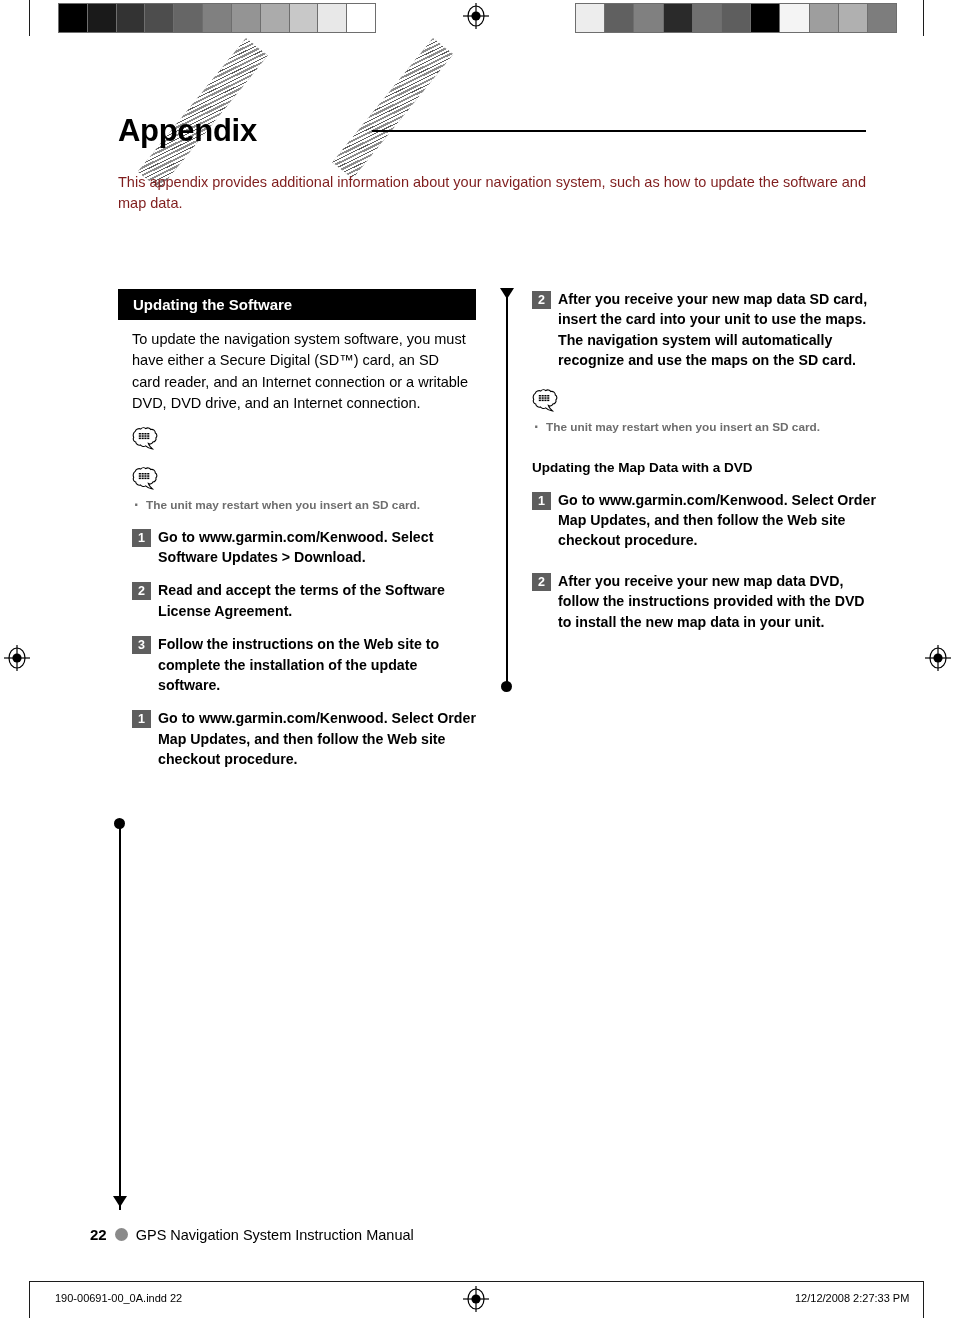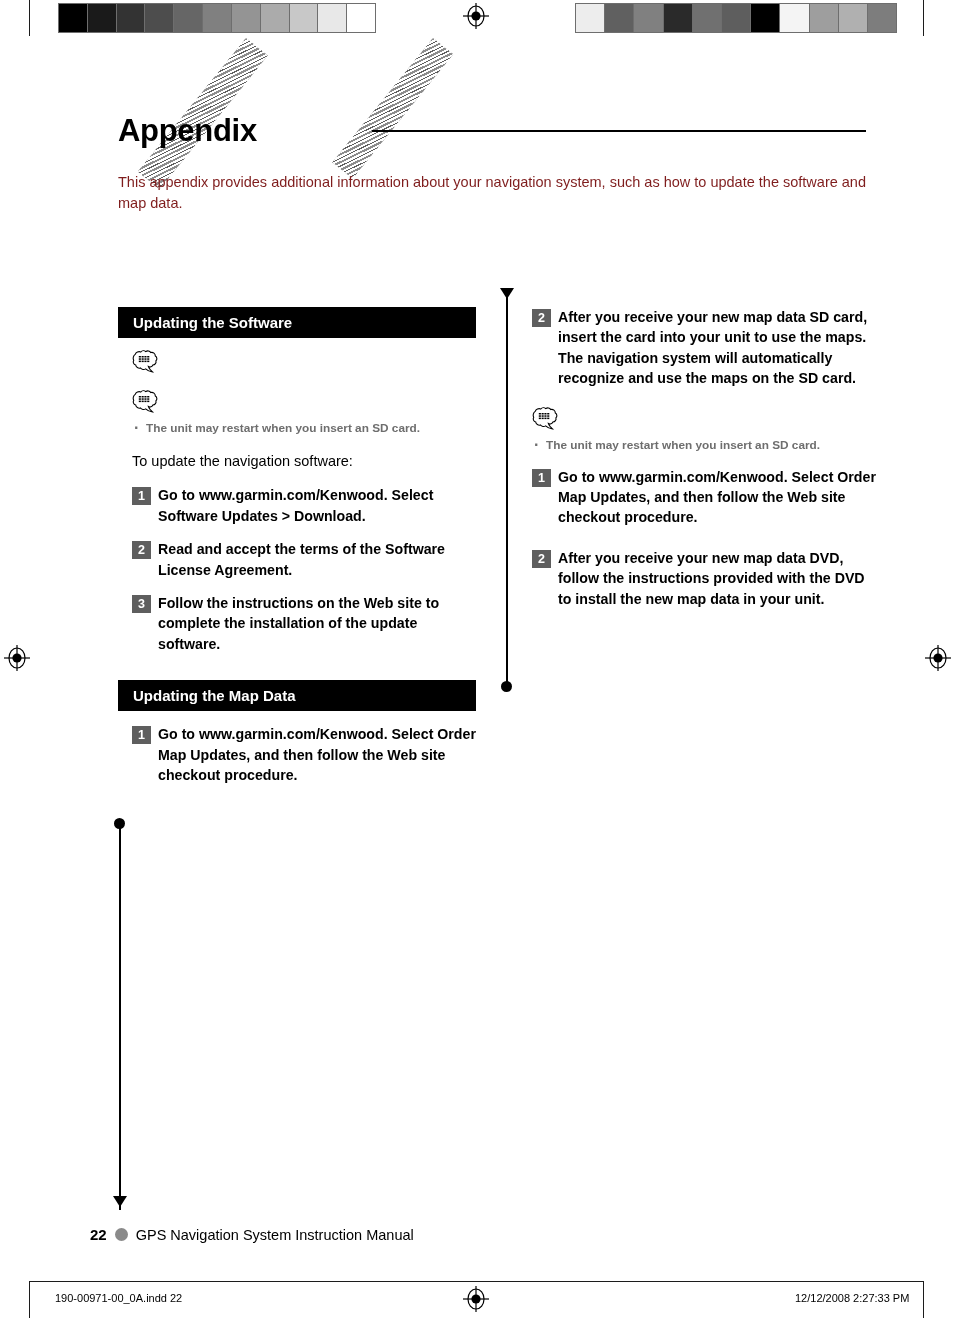--- a/index.html
+++ b/index.html
@@ -108,21 +108,20 @@
     width: 750px;
     font-size: 14.5px;
     line-height: 21px;
     color: #7f1d1d;
   }
 
   
   .col {
     position: absolute;
     width: 358px;
-    margin-top: 18px;
   }
   .col-left  { left: 118px; top: 289px; }
   .col-right { left: 518px; top: 289px; }
 
   .section-head {
     background: #000;
     color: #fff;
     font-size: 15px;
     font-weight: bold;
     padding: 7px 0 7px 15px;
@@ -341,20 +340,21 @@
 <div class="guide-arrow-down arrow-left-bottom"></div>
 
 <div class="guide guide-right"></div>
 <div class="guide-arrow-down arrow-right-top"></div>
 <div class="guide-dot dot-right"></div>
 
 <div class="col col-left">
 
   <div class="section-head">Updating the Software</div>
 
+  <p class="body-text">To update the navigation system software, you must have either a Secure Digital (SD™) card, an SD card reader, and an Internet connection or a writable DVD, DVD drive, and an Internet connection.</p>
 
   <div class="note-block">
     <span class="note-icon">
       <svg width="27" height="24" viewBox="0 0 27 24" xmlns="http://www.w3.org/2000/svg">
         <path d="M3.2 4.4C4.0 2.2 6.6 1.1 8.8 2.0 10.0 0.6 12.4 0.4 13.8 1.6 15.3 0.4 17.8 0.8 18.7 2.5
                  21.1 1.9 23.4 3.6 23.3 6.0 25.1 6.9 25.4 9.5 23.9 10.9 24.6 12.9 23.0 15.0 20.9 15.0
                  20.2 16.8 18.0 17.5 16.4 16.5 16.9 18.6 18.6 20.3 20.5 21.9 17.9 21.7 15.4 20.6 13.6 18.9
                  12.0 20.0 9.6 19.6 8.5 18.0 6.3 18.7 4.0 17.2 3.7 15.0 1.6 14.5 0.6 12.1 1.7 10.3
                  0.6 8.6 1.3 5.7 3.2 4.4 Z" fill="none" stroke="#000" stroke-width="1.1"></path>
         <g fill="#000">
@@ -397,36 +397,34 @@
           <rect x="12.4" y="10.6" width="2.1" height="1.5"></rect>
           <rect x="15.2" y="10.6" width="2.1" height="1.5"></rect>
         </g>
       </svg>
     </span>
     <ul class="note-list">
       <li class="note-item">The unit may restart when you insert an SD card.</li>
     </ul>
   </div>
 
-  <p class="body-text" style="margin-top:14px">To update the navigation software:</p>
 
   <div class="step">
     <span class="step-num">1</span>
     <span class="step-text">Go to www.garmin.com/Kenwood. Select Software Updates &gt; Download.</span>
   </div>
   <div class="step">
     <span class="step-num">2</span>
     <span class="step-text">Read and accept the terms of the Software License Agreement.</span>
   </div>
   <div class="step">
     <span class="step-num">3</span>
     <span class="step-text">Follow the instructions on the Web site to complete the installation of the update software.</span>
   </div>
 
-  <div class="section-head" style="margin-top:26px">Updating the Map Data</div>
 
 
 
   <div class="step">
     <span class="step-num">1</span>
     <span class="step-text">Go to www.garmin.com/Kenwood. Select Order Map Updates, and then follow the Web site checkout procedure.</span>
   </div>
 
 </div>
 
@@ -459,32 +457,33 @@
           <rect x="12.4" y="10.6" width="2.1" height="1.5"></rect>
           <rect x="15.2" y="10.6" width="2.1" height="1.5"></rect>
         </g>
       </svg>
     </span>
     <ul class="note-list">
       <li class="note-item">The unit may restart when you insert an SD card.</li>
     </ul>
   </div>
 
+  <div class="subhead" style="margin-top:22px">Updating the Map Data with a DVD</div>
 
   <div class="step">
     <span class="step-num">1</span>
     <span class="step-text">Go to www.garmin.com/Kenwood. Select Order Map Updates, and then follow the Web site checkout procedure.</span>
   </div>
   <div class="step" style="margin-top:20px">
     <span class="step-num">2</span>
     <span class="step-text">After you receive your new map data DVD, follow the instructions provided with the DVD to install the new map data in your unit.</span>
   </div>
 
 </div>
 
 <div class="footer">
   <span class="footer-pagenum">22</span>
   <span class="footer-dot"></span>
   <span class="footer-title">GPS Navigation System Instruction Manual</span>
 </div>
 
-<div class="print-meta print-meta-left">190-00971-00_0A.indd   22</div>
+<div class="print-meta print-meta-left">190-00691-00_0A.indd   22</div>
 <div class="print-meta print-meta-right">12/12/2008   2:27:33 PM</div>
 
 </body></html>

